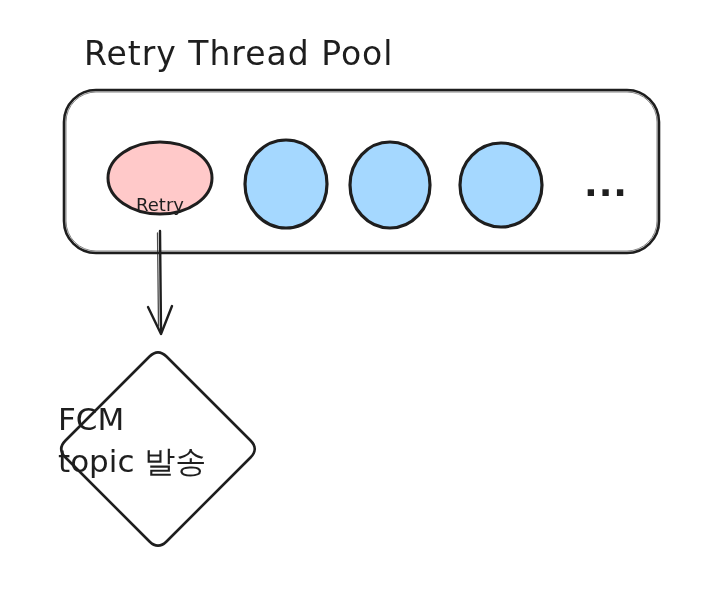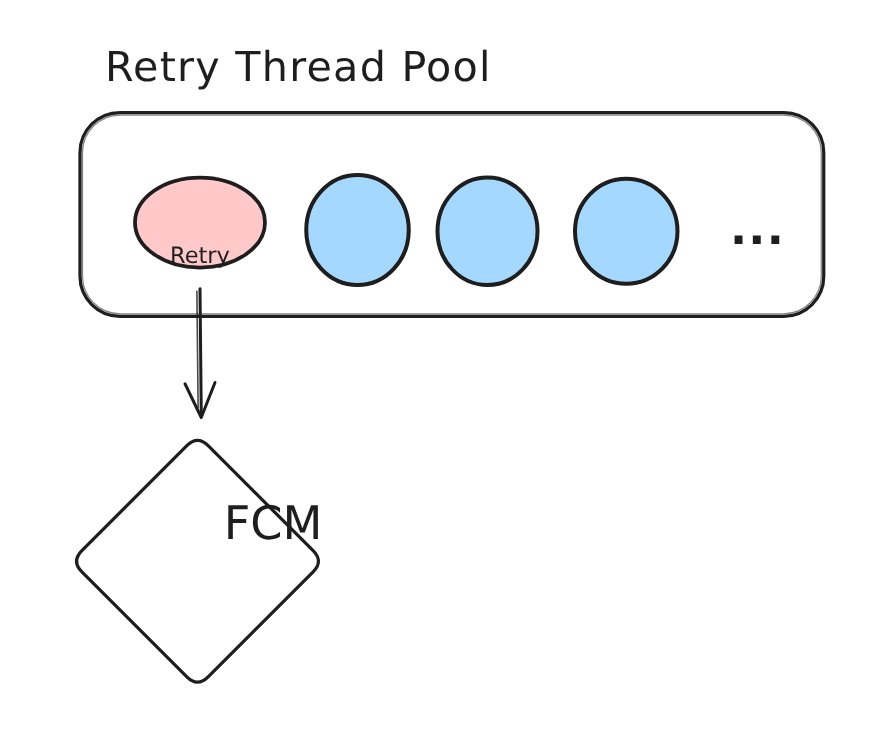--- a/index.html
+++ b/index.html
@@ -48,22 +48,22 @@
     left: 584px;
     top: 163px;
     font-size: 36px;
     font-weight: 700;
     letter-spacing: 1px;
   }
   .fcm-label {
     left: 58px;
     top: 398px;
     width: 200px;
-    text-align: right;
-    font-size: 37px;
+    text-align: left;
+    font-size: 31px;
     line-height: 42px;
     font-weight: 500;
   }
 </style>
 </head>
 <body>
 
 <div class="canvas">
 
   <svg width="710" height="592" viewBox="0 0 710 592">
@@ -94,15 +94,16 @@
   <div class="label title">Retry Thread Pool</div>
 
   <div class="label retry-label">
     <div>Retry</div>
   </div>
 
   <div class="label ellipsis">...</div>
 
   <div class="label fcm-label">
     <div>FCM</div>
+    <div>topic 발송</div>
   </div>
 
 </div>
 
 </body></html>

